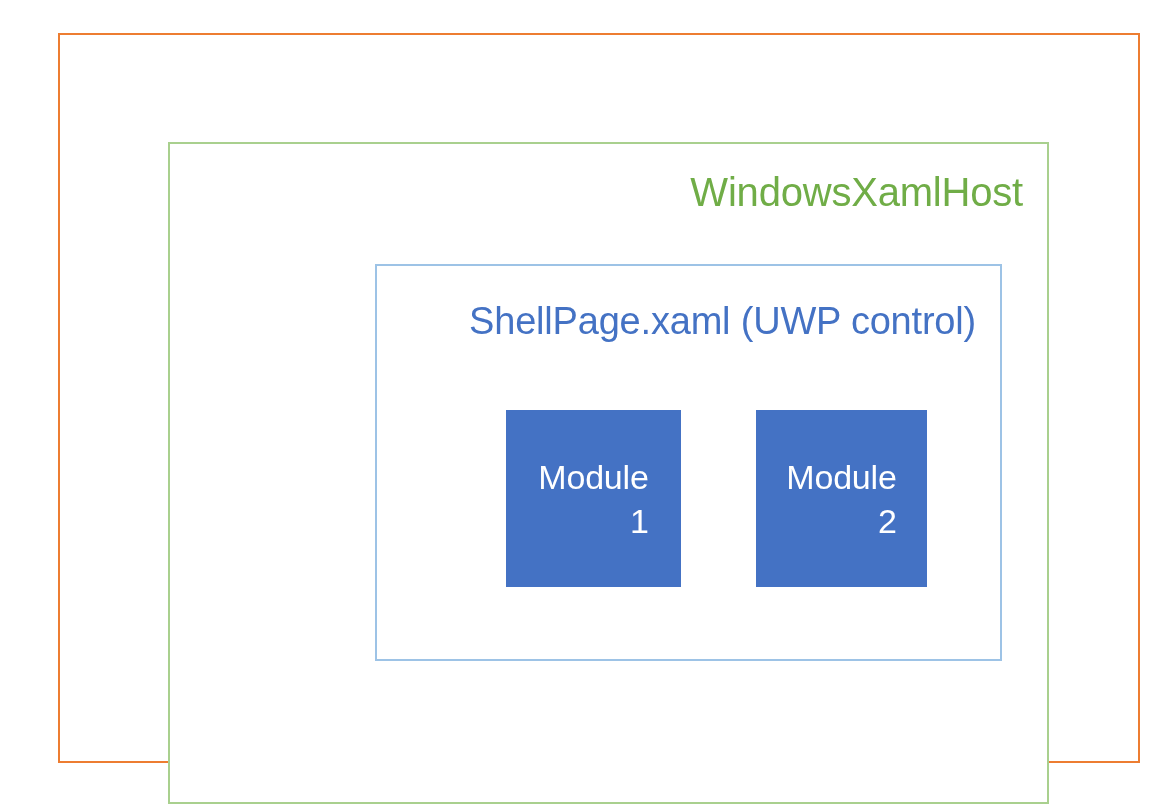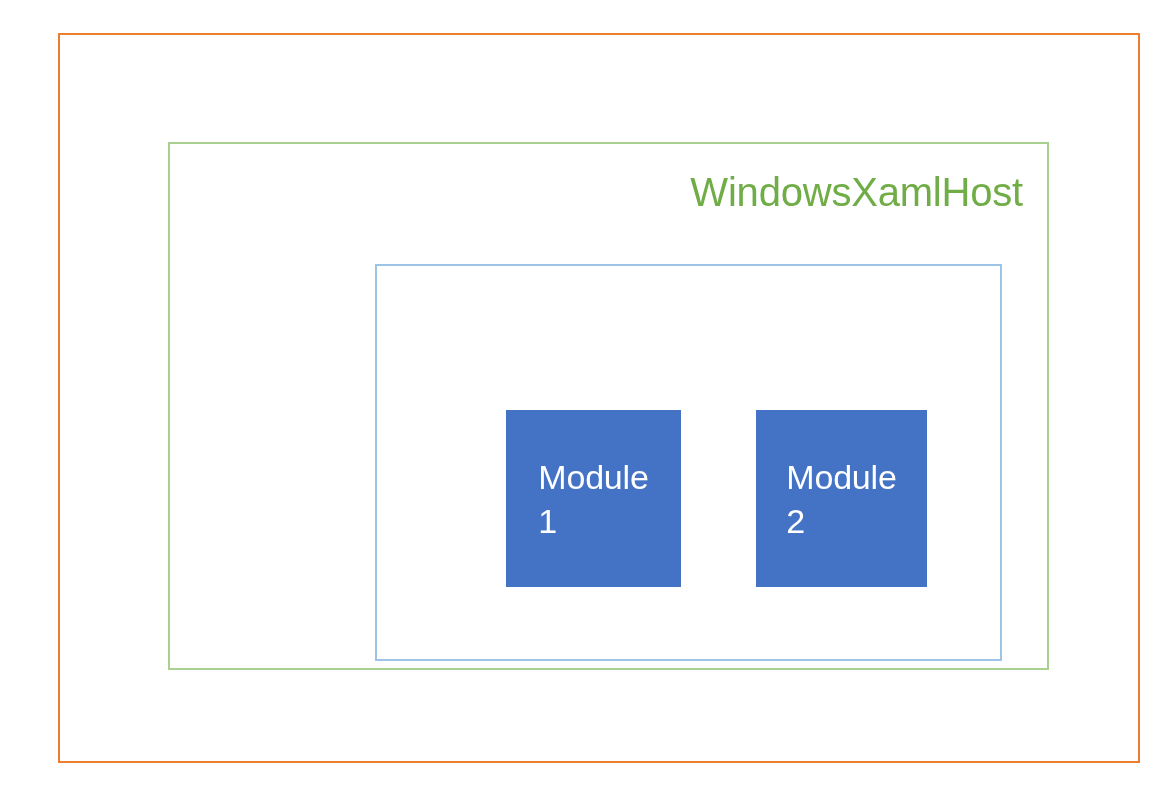--- a/index.html
+++ b/index.html
@@ -42,21 +42,21 @@
     white-space: nowrap;
     letter-spacing: -0.2px;
   }
 
   
   .middle-box {
     position: absolute;
     left: 108px;
     top: 107px;
     width: 881px;
-    height: 528px;
+    height: 662px;
     box-sizing: border-box;
     border: 2px solid #A9D08E;
     background: #ffffff;
   }
   .middle-label {
     position: absolute;
     right: 24px;
     top: 24px;
     font-size: 40px;
     line-height: 48px;
@@ -105,36 +105,37 @@
   #module-2 {
     left: 379px;
     top: 144px;
     width: 171px;
     height: 177px;
   }
   .module-text {
     color: #ffffff;
     font-size: 34px;
     line-height: 44px;
-    text-align: left;
+    text-align: right;
     white-space: pre-line;
     letter-spacing: -0.2px;
   }
 </style>
 </head>
 <body>
 
 <div id="canvas">
 
   <div class="outer-box">
 
     <div class="middle-box">
       <div class="middle-label">WindowsXamlHost</div>
 
       <div class="inner-box">
+        <div class="inner-label">ShellPage.xaml (UWP control)</div>
 
         <div class="module-box" id="module-1">
           <span class="module-text">Module
 1</span>
         </div>
 
         <div class="module-box" id="module-2">
           <span class="module-text">Module
 2</span>
         </div>

